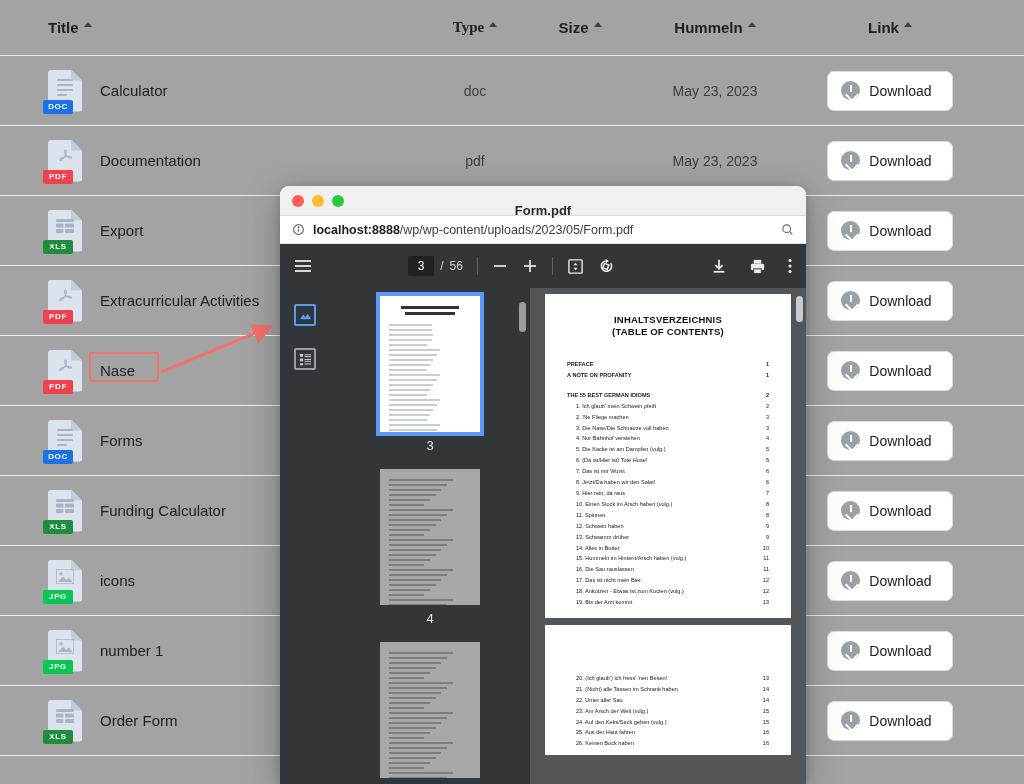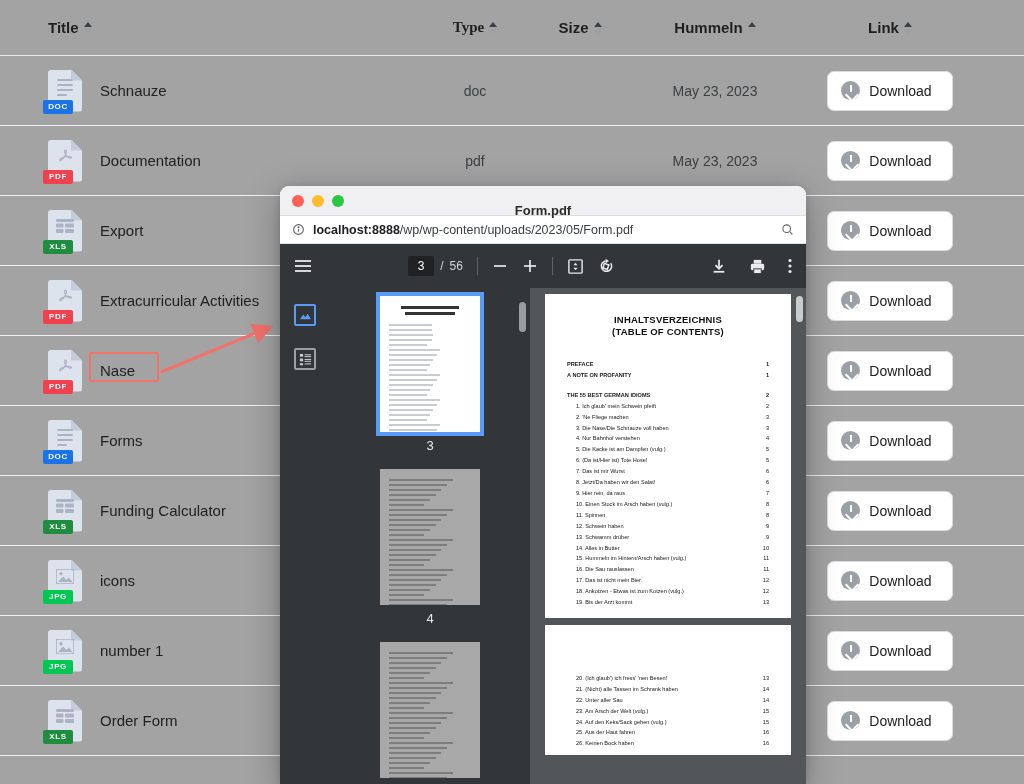--- a/index.html
+++ b/index.html
@@ -278,21 +278,21 @@
         <span class="glyph">
               <span class="lines" style="display:block;width:16px">
                 <i style="width:16px"></i>
                 <i style="width:16px"></i>
                 <i style="width:16px"></i>
                 <i style="width:10px"></i>
               </span>
             </span>
         <span class="badge doc">DOC</span>
       </span>
-      <span class="fname">Schnauze</span>
+      <span class="fname">Calculator</span>
     </div>
     <div class="cell-type"><span class="ftype">doc</span></div>
     <div class="cell-size"><span class="fsize"></span></div>
     <div class="cell-updated"><span class="fupd">May 23, 2023</span></div>
     <div class="cell-link">
       <button class="dl-btn">
         <span class="dl-circ"></span>
         <span>Download</span>
       </button>
     </div>

